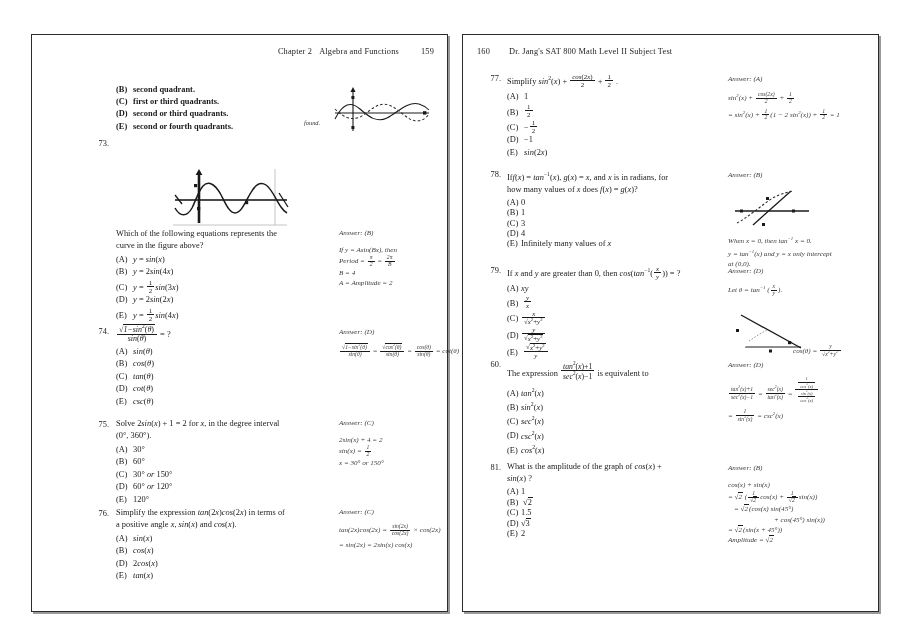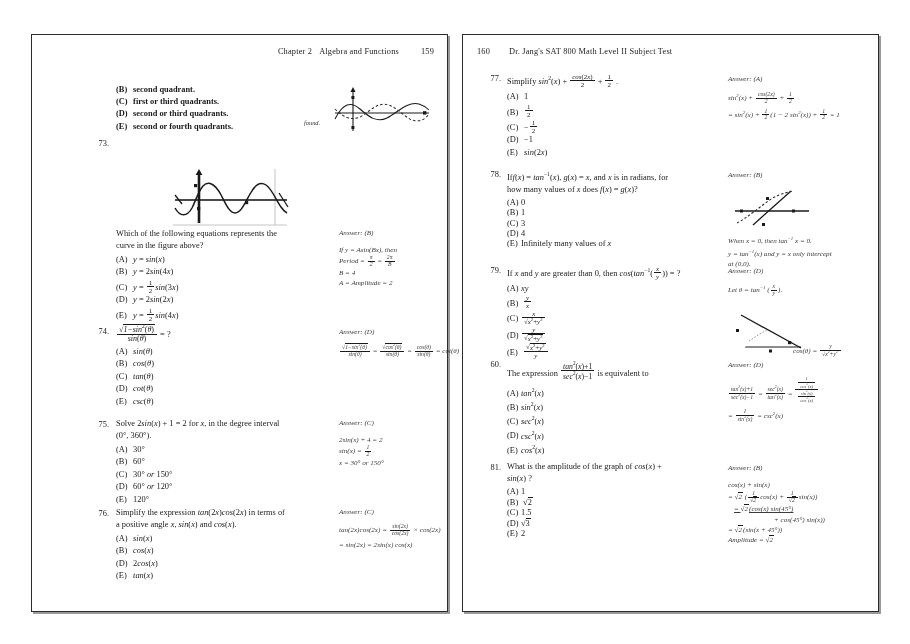--- a/index.html
+++ b/index.html
@@ -337,21 +337,21 @@
           <li><span class="lab">(B)</span> <span class="sq"><span class="rad">√</span><span class="ovl">2</span></span></li>
           <li><span class="lab">(C)</span>1.5</li>
           <li><span class="lab">(D)</span><span class="sq"><span class="rad">√</span><span class="ovl">3</span></span></li>
           <li><span class="lab">(E)</span>2</li>
         </ul>
       </div>
       <div class="ans" style="left:265px;top:428px;width:152px;">
         <span class="hdr">Answer: (B)</span>
         <span class="ln">cos(x) + sin(x)</span>
         <span class="ln" style="line-height:14px;">= <span class="sq"><span class="rad">√</span><span class="ovl">2</span></span> (<span class="frac"><span class="num">1</span><span class="den"><span class="rad">√</span><span class="ovl">2</span></span></span>cos(x) + <span class="frac"><span class="num">1</span><span class="den"><span class="rad">√</span><span class="ovl">2</span></span></span>sin(x))</span>
-        <span class="ln" style="padding-left:6px;text-decoration:underline;">= <span class="sq"><span class="rad">√</span><span class="ovl">2</span></span>(cos(x) sin(45°)</span>
+        <span class="ln" style="padding-left:6px;">= <span class="sq"><span class="rad">√</span><span class="ovl">2</span></span>(cos(x) sin(45°)</span>
         <span class="ln" style="padding-left:46px;">+ cos(45°) sin(x))</span>
         <span class="ln">= <span class="sq"><span class="rad">√</span><span class="ovl">2</span></span>(sin(x + 45°))</span>
         <span class="ln">Amplitude = <span class="sq"><span class="rad">√</span><span class="ovl">2</span></span></span>
       </div>
 
     </div>
   </div>
 
 </div>
 

